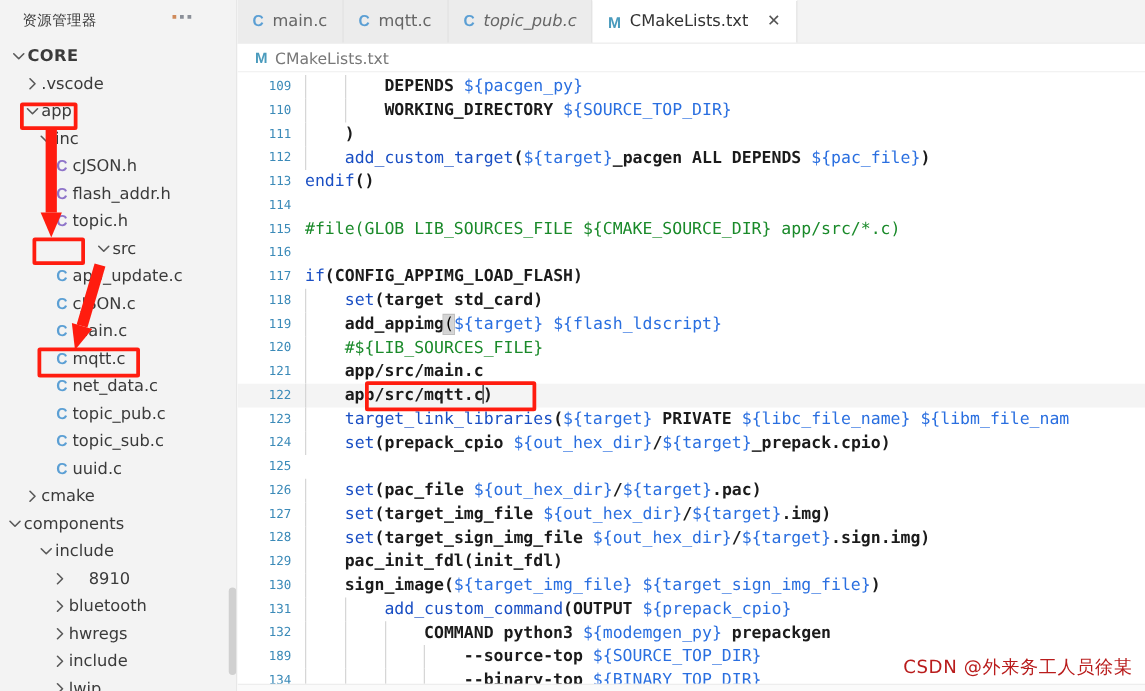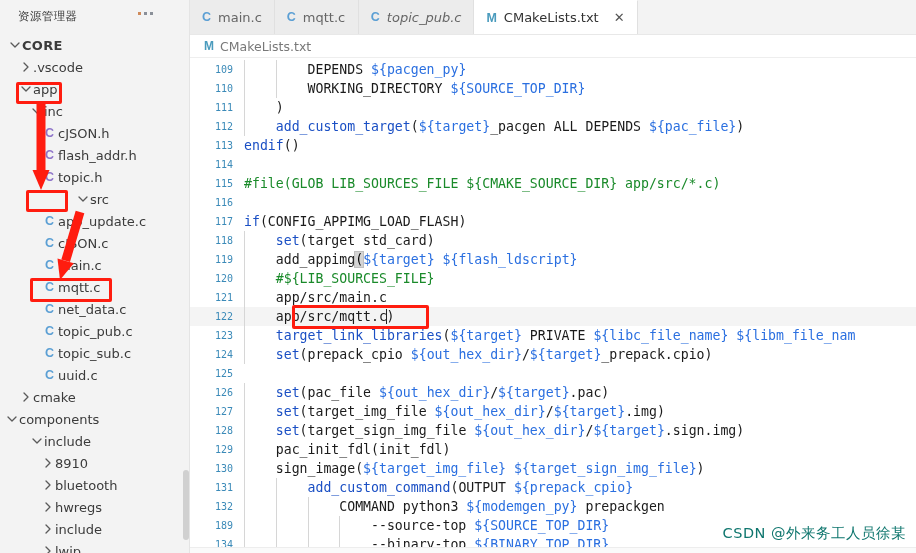--- a/index.html
+++ b/index.html
@@ -181,21 +181,21 @@
     user-select: none;
   }
   .code {
     flex: 1 1 auto;
     white-space: pre;
     position: relative;
     padding-left: 2px;
   }
   .kw   { color: #1a4fc4; }      
   .var  { color: #2a6fe0; }      
-  .pl   { color: #1b1b1b; }      
+  .pl   { color: #1b1b1b; font-weight: bold; }      
   .cm   { color: #1a8a2a; }
 
   
   .ig {
     position: absolute;
     top: 0; bottom: 0;
     width: 1px;
     background: #d6d6d6;
   }
 
@@ -221,21 +221,21 @@
     pointer-events: none;
     z-index: 40;
   }
 
   
   #watermark {
     position: absolute;
     right: 10px;
     bottom: 10px;
     font-size: 14.5px;
-    color: #0f766e;
+    color: #b91c1c;
     letter-spacing: 0.5px;
     z-index: 50;
     font-family: "DejaVu Sans", sans-serif;
     white-space: nowrap;
     margin-top: 28px;
   }
 
   
   #hscroll {
     position: absolute;
@@ -369,21 +369,21 @@
           <span class="lbl">components</span>
         </div>
         <div class="row" style="padding-left: 30px;">
           <span class="chev">
             <svg width="12" height="12" viewBox="0 0 12 12" fill="none" stroke="#5a5a5a" stroke-width="1.3" stroke-linecap="round" stroke-linejoin="round">
               <path d="M2 4 L6 8 L10 4"></path>
             </svg>
           </span>
           <span class="lbl">include</span>
         </div>
-        <div class="row" style="padding-left: 41px;">
+        <div class="row" style="padding-left: 41px; gap: 16px;">
           <span class="chev">
             <svg width="12" height="12" viewBox="0 0 12 12" fill="none" stroke="#5a5a5a" stroke-width="1.3" stroke-linecap="round" stroke-linejoin="round">
               <path d="M4 2 L8 6 L4 10"></path>
             </svg>
           </span>
           <span class="lbl">8910</span>
         </div>
         <div class="row" style="padding-left: 41px;">
           <span class="chev">
             <svg width="12" height="12" viewBox="0 0 12 12" fill="none" stroke="#5a5a5a" stroke-width="1.3" stroke-linecap="round" stroke-linejoin="round">

